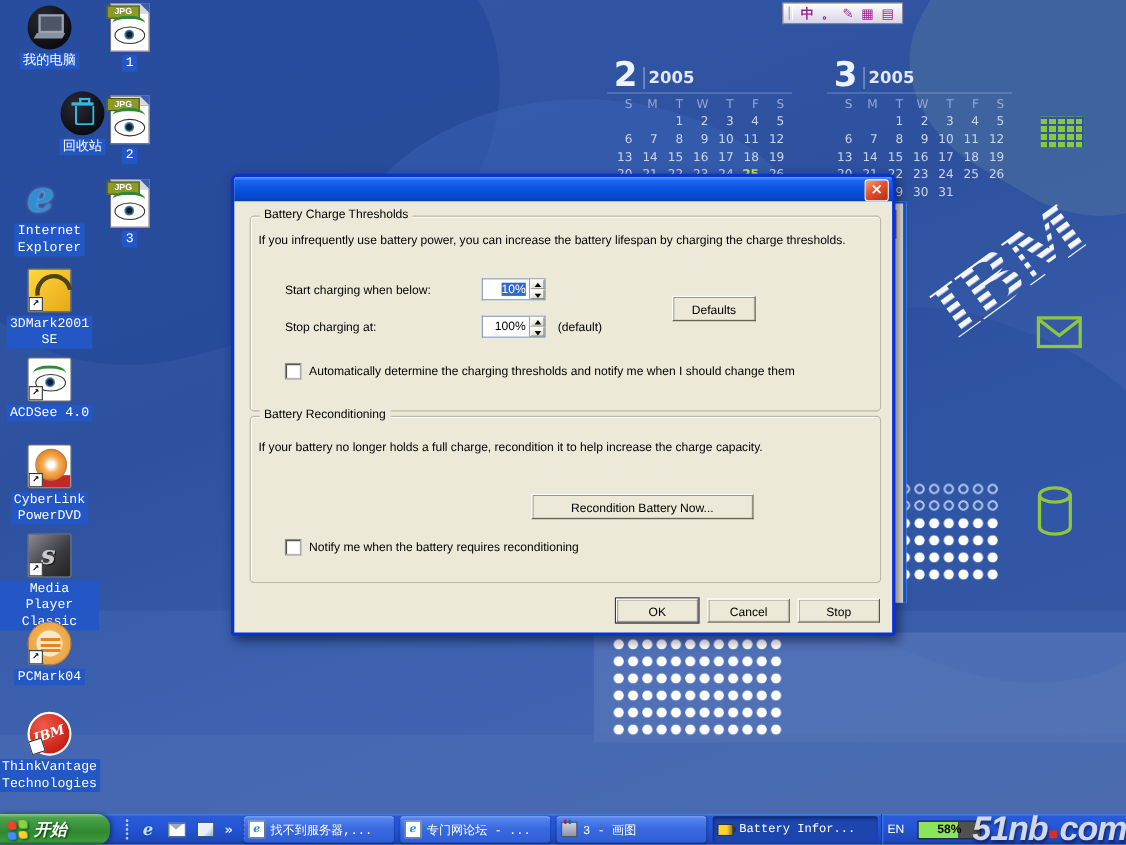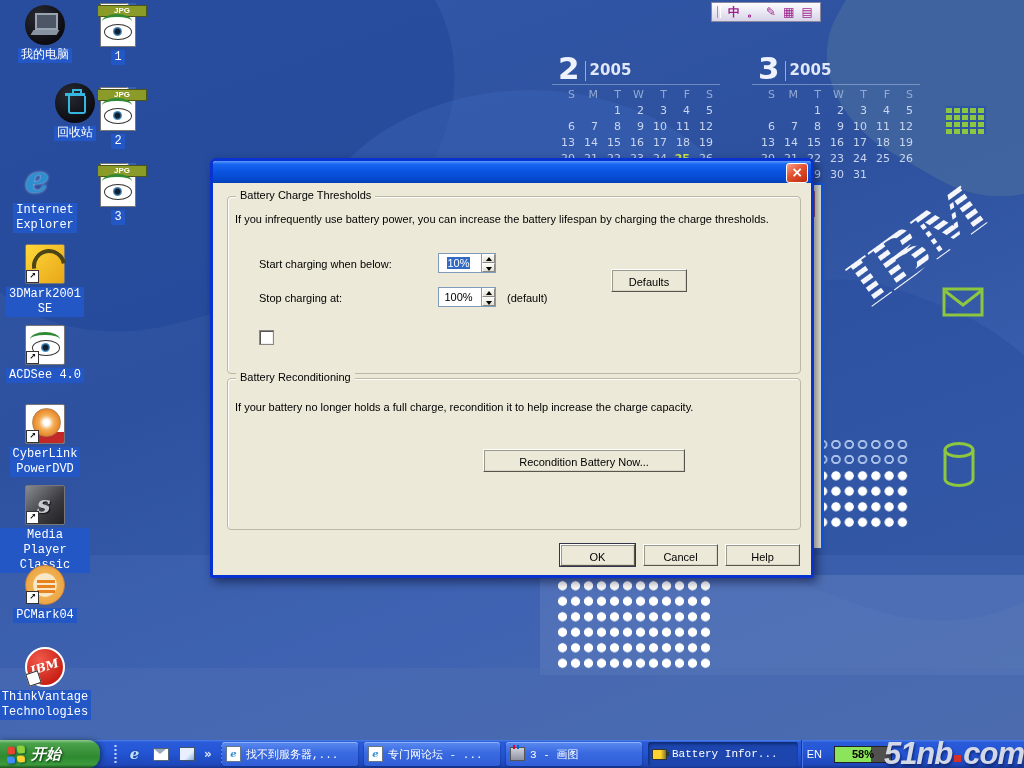--- a/index.html
+++ b/index.html
@@ -78,21 +78,21 @@
     display:flex;align-items:center;justify-content:center;}
   .tvt span{font:bold italic 12px "DejaVu Serif",serif;color:#fff;transform:rotate(-18deg);}
   .sc-arrow{position:absolute;left:0;bottom:0;width:11px;height:11px;background:#fff;border:1px solid #333;
     font:bold 8px/10px "DejaVu Sans",sans-serif;text-align:center;color:#000;}
   .sc-arrow::before{content:"\2197";}
 
   .jpgfile{position:absolute;width:90px;display:flex;flex-direction:column;align-items:center;z-index:3;}
   .jpg-art{position:relative;width:34px;height:42px;background:#fff;border:1px solid #777;}
   .jpg-fold{position:absolute;right:-1px;top:-1px;width:0;height:0;border-left:9px solid #d8d8d8;border-top:9px solid #3a5fae;}
   .jpg-badge{position:absolute;left:-4px;top:1px;background:#8a9b28;border:1px solid #4c551a;color:#fff;
-    font:bold 8px/10px "Liberation Sans",sans-serif;padding:0 16px;}
+    font:bold 8px/10px "Liberation Sans",sans-serif;padding:0 6px;}
   .jpg-eye{left:3px;bottom:6px;}
   .jpg-brow{left:1px;bottom:17px;}
 
   
   .ime{position:absolute;left:711px;top:2px;height:18px;background:linear-gradient(180deg,#fdfdff,#d8d4e8);
     border:1px solid #8a86a0;display:flex;align-items:center;gap:7px;padding:0 7px 0 5px;z-index:4;
     color:#9c1f8a;font:bold 12px "DejaVu Sans",sans-serif;}
   .ime-grip{width:2px;height:12px;border-left:1px solid #9a96b0;border-right:1px solid #fff;}
 
   
@@ -112,21 +112,21 @@
     font:bold 14px/16px "DejaVu Sans",sans-serif;text-align:center;cursor:pointer;}
   .dlg-body{position:relative;height:392px;font-size:11px;color:#000;}
   .groupbox{position:absolute;border:1px solid #bcb8a6;border-radius:4px;box-shadow:inset 1px 1px 0 #fff;}
   .gb1{left:14px;top:13px;width:572px;height:176px;}
   .gb2{left:14px;top:195px;width:572px;height:150px;}
   .gb-legend{position:absolute;top:-8px;left:8px;background:#ece9d8;padding:0 4px;}
   .g-desc{position:absolute;left:7px;right:7px;}
   .flabel{position:absolute;}
   .spin{position:absolute;display:flex;height:20px;}
   .spin-val{width:43px;background:#fff;border:1px solid #7f9db9;border-right:none;box-sizing:border-box;
-    font-size:11px;text-align:center;padding:3px 3px 0 0;}
+    font-size:11px;text-align:right;padding:3px 3px 0 0;}
   .spin-val .sel{background:#316ac5;color:#fff;}
   .spin-btns{width:15px;display:flex;flex-direction:column;border:1px solid #7f9db9;box-sizing:border-box;background:#ece9d8;}
   .sb{flex:1;position:relative;background:linear-gradient(180deg,#fdfcf8,#e4e0cc);border:1px solid #fff;
     border-right-color:#888;border-bottom-color:#888;cursor:pointer;}
   .sb::before{content:"";position:absolute;left:3px;}
   .sb-up::before{top:2px;border-left:3px solid transparent;border-right:3px solid transparent;border-bottom:4px solid #000;}
   .sb-dn::before{top:3px;border-left:3px solid transparent;border-right:3px solid transparent;border-top:4px solid #000;}
   .xpbtn{position:absolute;background:#ece9d8;border:1px solid;border-color:#fff #58564c #58564c #fff;
     box-shadow:1px 1px 0 #9a988c inset, -1px -1px 0 #d8d4c4 inset;
     font:11px "Liberation Sans",sans-serif;text-align:center;cursor:pointer;padding-top:4px;box-sizing:border-box;}
@@ -464,32 +464,37 @@
             <span class="sb sb-up"></span>
             <span class="sb sb-dn"></span>
           </div>
         </div>
         <span class="flabel" style="left:279px;top:95px;">(default)</span>
 
         <button class="xpbtn" style="left:383px;top:72px;width:76px;height:23px;text-align:center;">Defaults</button>
 
         <div class="chkrow" style="left:31px;top:133px;">
           <span class="chk"></span>
+          <span>Automatically determine the charging thresholds and notify me when I should change them</span>
         </div>
       </div>
 
       <div class="groupbox gb2">
         <span class="gb-legend">Battery Reconditioning</span>
         <div class="g-desc" style="top:22px;">If your battery no longer holds a full charge, recondition it to help increase the charge capacity.</div>
         <button class="xpbtn" style="left:255px;top:70px;width:202px;height:23px;">Recondition Battery Now...</button>
+        <div class="chkrow" style="left:31px;top:111px;">
+          <span class="chk"></span>
+          <span>Notify me when the battery requires reconditioning</span>
+        </div>
       </div>
 
       <button class="xpbtn default-btn" style="left:347px;top:361px;width:75px;height:22px;">OK</button>
       <button class="xpbtn" style="left:430px;top:361px;width:75px;height:22px;">Cancel</button>
-      <button class="xpbtn" style="left:512px;top:361px;width:75px;height:22px;">Help</button>
+      <button class="xpbtn" style="left:512px;top:361px;width:75px;height:22px;">Stop</button>
     </div>
   </div>
 
   <div class="taskbar">
     <div class="start">
       <span class="flag">
         <i class="f-r"></i>
           <i class="f-g"></i>
           <i class="f-b"></i>
           <i class="f-y"></i>

